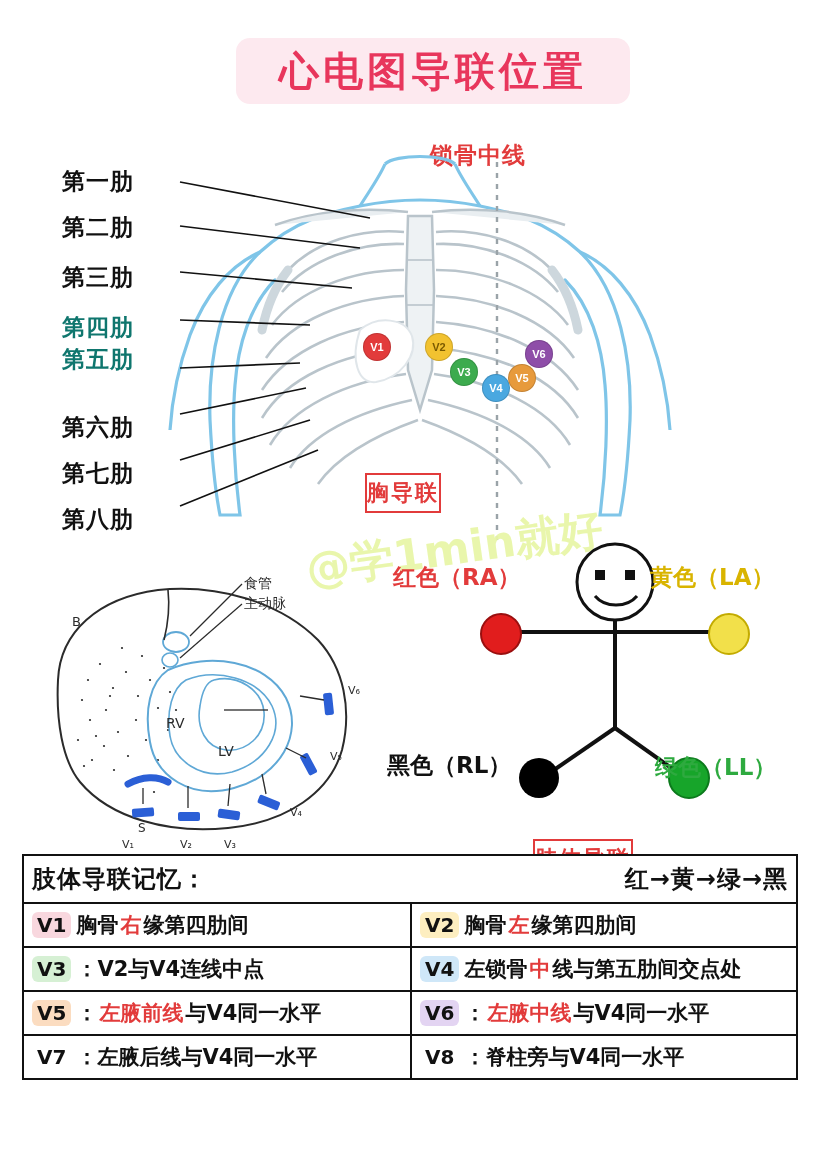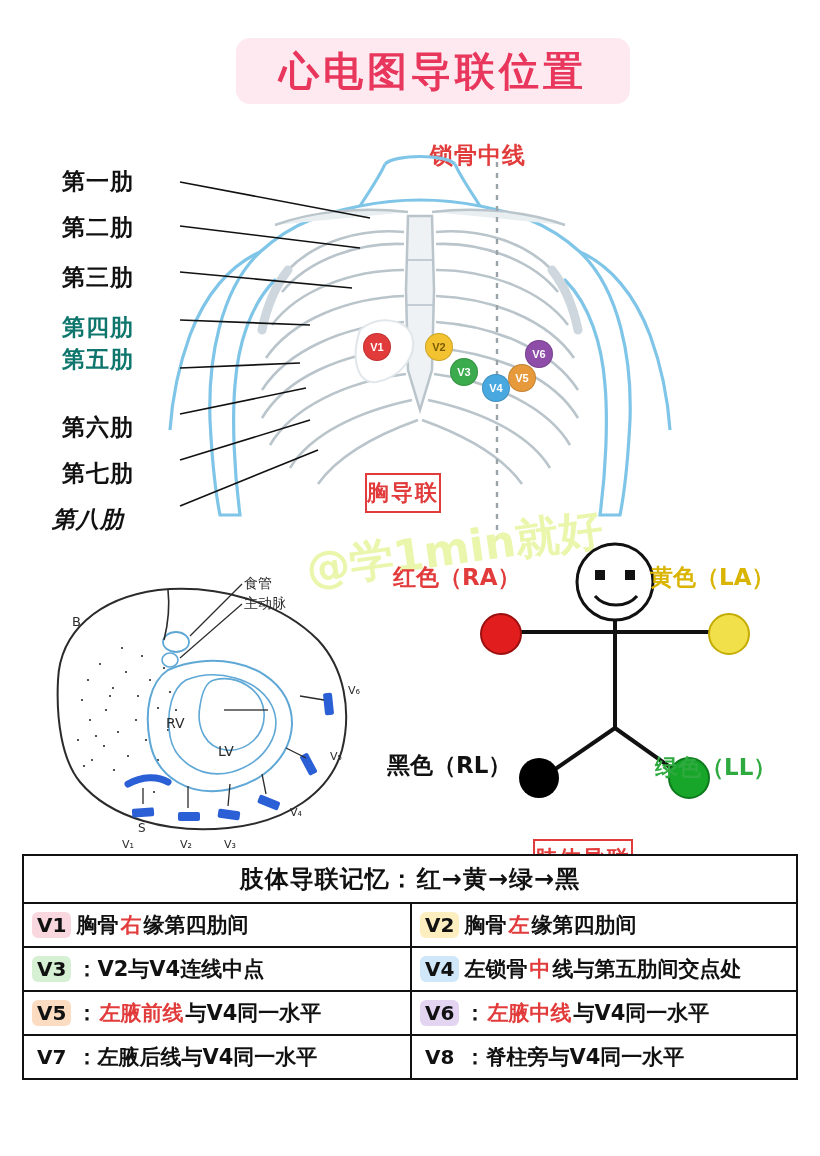--- a/index.html
+++ b/index.html
@@ -83,21 +83,21 @@
   .trow{display:flex;border-bottom:2px solid #111;}
   .trow:last-child{border-bottom:none;}
   .tcell{
     flex:1 1 50%;box-sizing:border-box;
     padding:7px 8px;font-size:21px;font-weight:bold;color:#111;
     display:flex;align-items:center;gap:2px;white-space:nowrap;overflow:hidden;
     font-family:"DejaVu Sans","Liberation Sans",sans-serif;
   }
   .tcell.left-border{border-left:2px solid #111;}
   .memrow{
-    justify-content:center;font-size:24px;letter-spacing:1px;
+    justify-content:space-between;font-size:24px;letter-spacing:1px;
   }
   .chip{
     display:inline-block;border-radius:6px;padding:1px 5px;margin-right:3px;
     font-size:20px;font-weight:bold;color:#111;
   }
   .red-t{color:#e23b3b;}
   .blk{color:#111;}
 
   
   .full{flex:1 1 100%;}
@@ -180,21 +180,21 @@
     </g>
   </svg>
 
   <div class="rib-label" style="left:62px;top:166px;">第一肋</div>
   <div class="rib-label" style="left:62px;top:212px;">第二肋</div>
   <div class="rib-label" style="left:62px;top:262px;">第三肋</div>
   <div class="rib-label red" style="left:62px;top:312px;">第四肋</div>
   <div class="rib-label red" style="left:62px;top:344px;">第五肋</div>
   <div class="rib-label" style="left:62px;top:412px;">第六肋</div>
   <div class="rib-label" style="left:62px;top:458px;">第七肋</div>
-  <div class="rib-label" style="left:52px;top:504px;font-style:italic;">第八肋</div>
+  <div class="rib-label" style="left:62px;top:504px;">第八肋</div>
 
   <div class="dot" style="left:363px;top:333px;width:28px;height:28px;background:#e23b3b;">V1</div>
   <div class="dot" style="left:425px;top:333px;width:28px;height:28px;background:#f2c230;color:#7a5a00;">V2</div>
   <div class="dot" style="left:450px;top:358px;width:28px;height:28px;background:#3cab4e;">V3</div>
   <div class="dot" style="left:482px;top:374px;width:28px;height:28px;background:#4aa8e0;">V4</div>
   <div class="dot" style="left:508px;top:364px;width:28px;height:28px;background:#e79a3c;">V5</div>
   <div class="dot" style="left:525px;top:340px;width:28px;height:28px;background:#8e4da8;">V6</div>
 
   <div class="boxed-red" style="left:365px;top:473px;">胸导联</div>
 

